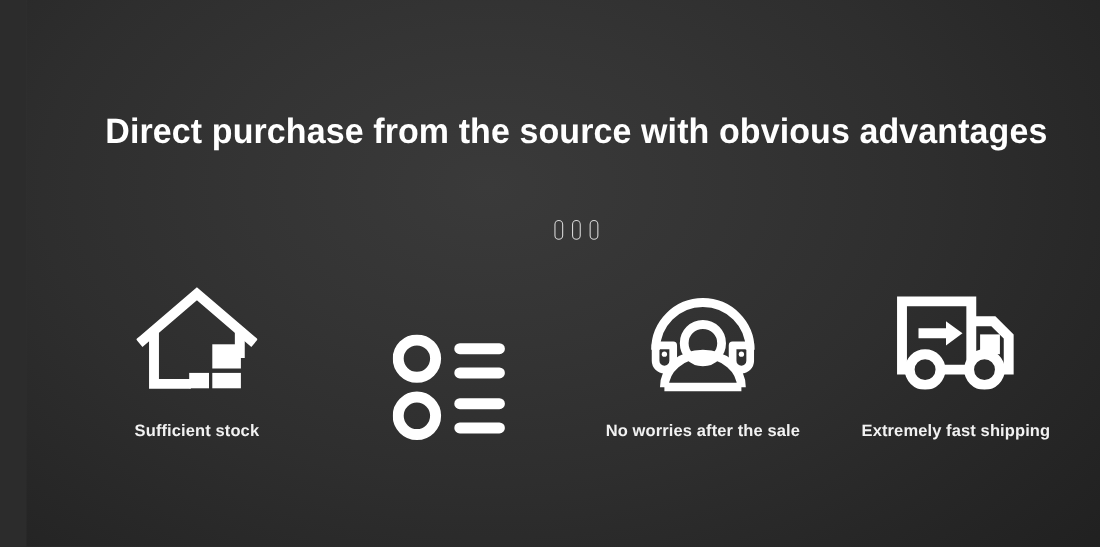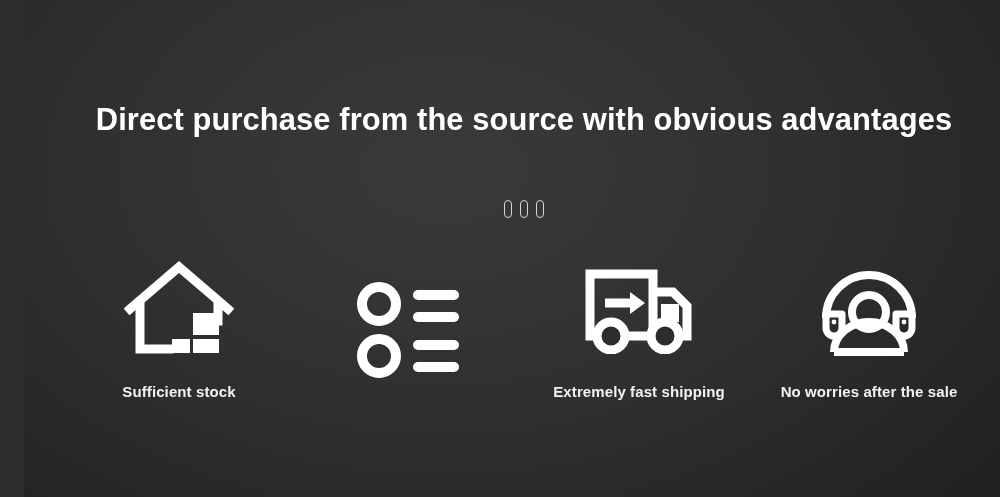--- a/index.html
+++ b/index.html
@@ -71,21 +71,21 @@
   }
 
   
   #features {
     position: absolute;
     top: 258px;
     left: 40px;
     width: 920px;
     display: flex;
     justify-content: space-between;
-    align-items: center;
+    align-items: flex-end;
   }
   .feature {
     width: 230px;
     display: flex;
     flex-direction: column;
     align-items: center;
   }
   .feature-icon {
     height: 100px;
     display: flex;
@@ -146,53 +146,53 @@
           <rect x="56" y="8" width="46" height="10" rx="5" fill="#ffffff"></rect>
           <rect x="56" y="30" width="46" height="10" rx="5" fill="#ffffff"></rect>
           <rect x="56" y="58" width="46" height="10" rx="5" fill="#ffffff"></rect>
           <rect x="56" y="80" width="46" height="10" rx="5" fill="#ffffff"></rect>
         </svg>
       </div>
     </div>
 
     <div class="feature">
       <div class="feature-icon">
-        <svg width="112" height="92" viewBox="0 0 112 92" fill="none" aria-hidden="true">
-
-          <path d="M7 12 L70 12 L70 74 L7 74 Z" stroke="#ffffff" stroke-width="9" stroke-linejoin="miter"></path>
-
-          <path d="M70 30 L90 30 L104 44 L104 74 L70 74" stroke="#ffffff" stroke-width="9" stroke-linejoin="miter"></path>
-
-          <rect x="78" y="42" width="18" height="18" fill="#ffffff"></rect>
-
-          <path d="M22 41 L52 41" stroke="#ffffff" stroke-width="9" stroke-linecap="butt"></path>
-          <path d="M47 30 L62 41 L47 52 Z" fill="#ffffff"></path>
-
-          <circle cx="28" cy="74" r="14" fill="#2c2c2c" stroke="#ffffff" stroke-width="9"></circle>
-          <circle cx="82" cy="74" r="14" fill="#2c2c2c" stroke="#ffffff" stroke-width="9"></circle>
-        </svg>
-      </div>
-      <div class="feature-label">Extremely fast shipping</div>
-    </div>
-
-    <div class="feature">
-      <div class="feature-icon">
         <svg width="106" height="96" viewBox="0 0 106 96" fill="none" aria-hidden="true">
 
           <path d="M10 58 A43 43 0 0 1 96 58" stroke="#ffffff" stroke-width="8" stroke-linecap="butt"></path>
 
           <path d="M10 54 L10 68 A8 8 0 0 0 26 68 L26 54 Z" stroke="#ffffff" stroke-width="7" fill="none" stroke-linejoin="round"></path>
           <circle cx="18" cy="62" r="2.4" fill="#ffffff"></circle>
 
           <path d="M96 54 L96 68 A8 8 0 0 1 80 68 L80 54 Z" stroke="#ffffff" stroke-width="7" fill="none" stroke-linejoin="round"></path>
           <circle cx="88" cy="62" r="2.4" fill="#ffffff"></circle>
 
           <circle cx="53" cy="52" r="17" stroke="#ffffff" stroke-width="8"></circle>
 
           <path d="M18 92 A35 30 0 0 1 88 92" stroke="#ffffff" stroke-width="8" stroke-linecap="butt"></path>
           <path d="M18 92 L88 92" stroke="#ffffff" stroke-width="8" stroke-linecap="butt"></path>
         </svg>
       </div>
       <div class="feature-label">No worries after the sale</div>
     </div>
 
+    <div class="feature">
+      <div class="feature-icon">
+        <svg width="112" height="92" viewBox="0 0 112 92" fill="none" aria-hidden="true">
+
+          <path d="M7 12 L70 12 L70 74 L7 74 Z" stroke="#ffffff" stroke-width="9" stroke-linejoin="miter"></path>
+
+          <path d="M70 30 L90 30 L104 44 L104 74 L70 74" stroke="#ffffff" stroke-width="9" stroke-linejoin="miter"></path>
+
+          <rect x="78" y="42" width="18" height="18" fill="#ffffff"></rect>
+
+          <path d="M22 41 L52 41" stroke="#ffffff" stroke-width="9" stroke-linecap="butt"></path>
+          <path d="M47 30 L62 41 L47 52 Z" fill="#ffffff"></path>
+
+          <circle cx="28" cy="74" r="14" fill="#2c2c2c" stroke="#ffffff" stroke-width="9"></circle>
+          <circle cx="82" cy="74" r="14" fill="#2c2c2c" stroke="#ffffff" stroke-width="9"></circle>
+        </svg>
+      </div>
+      <div class="feature-label">Extremely fast shipping</div>
+    </div>
+
   </div>
 </div>
 
 </body></html>

